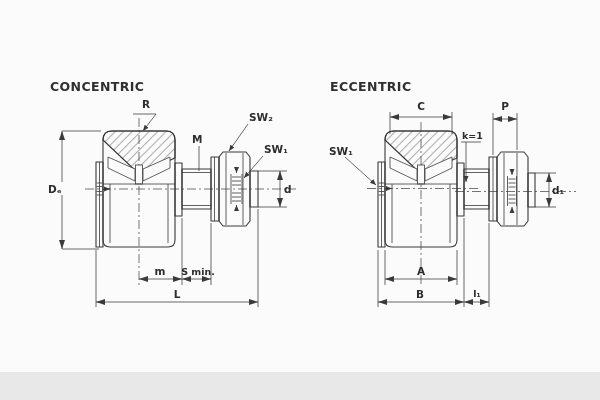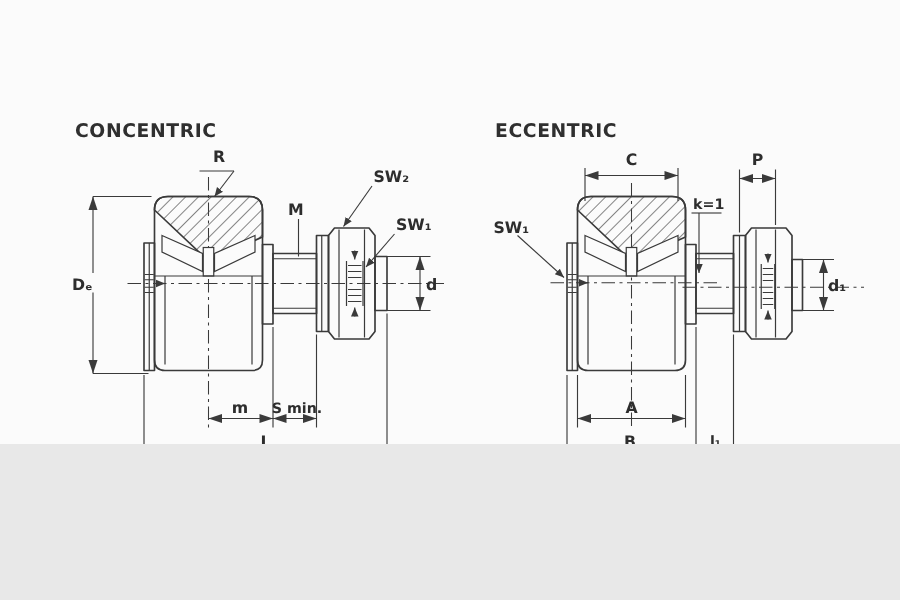--- a/index.html
+++ b/index.html
@@ -1,17 +1,17 @@
 <!DOCTYPE html>
 <html><head>
 <meta charset="utf-8">
 <style>
   html,body{margin:0;padding:0;background:#e8e8e8;}
   .stage{
-    position:relative;width:600px;height:296px;background:#fbfbfb;
+    position:relative;width:600px;height:372px;background:#fbfbfb;
     font-family:"DejaVu Sans","Liberation Sans",sans-serif;overflow:hidden;
   }
   svg{display:block;}
   .ol{stroke:#3a3a3a;stroke-width:1.1;fill:none;stroke-linejoin:round;}
   .il{stroke:#3a3a3a;stroke-width:0.8;fill:none;}
   .dim{stroke:#3a3a3a;stroke-width:0.75;fill:none;}
   .cl{stroke:#3a3a3a;stroke-width:0.7;fill:none;stroke-dasharray:9 3 2 3;}
   .hatch{fill:url(#hatch);stroke:#3a3a3a;stroke-width:1.1;stroke-linejoin:round;}
   .white{fill:#fbfbfb;}
   .lbl{font:700 10.5px "DejaVu Sans","Liberation Sans",sans-serif;fill:#2d2d2d;}

